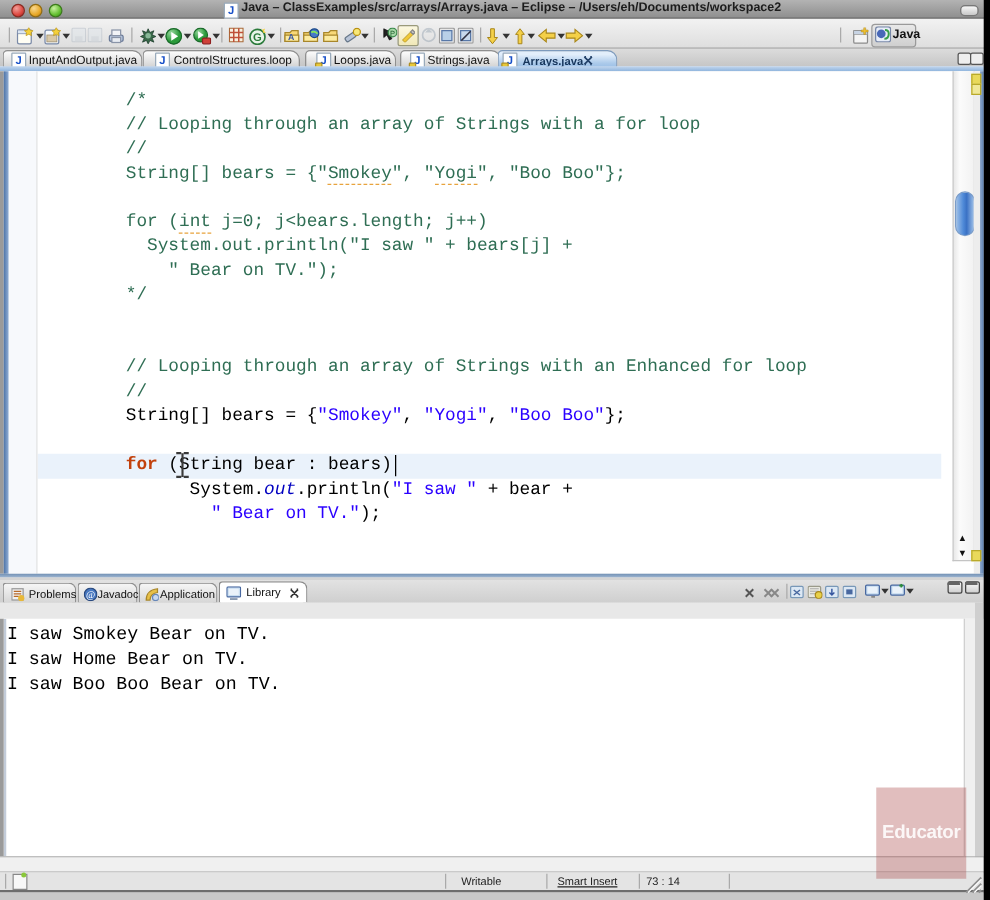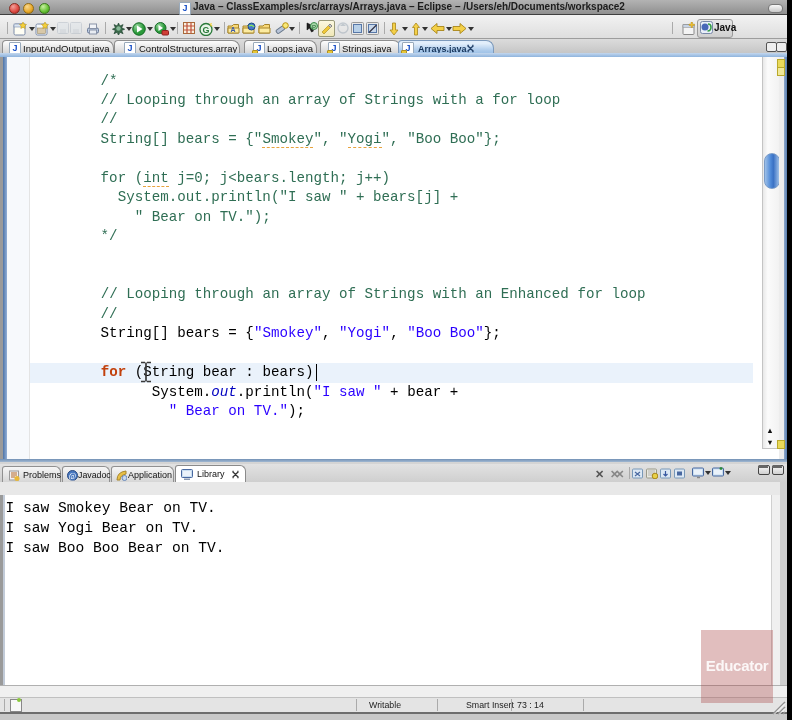--- a/index.html
+++ b/index.html
@@ -231,21 +231,21 @@
       </svg>
     <div class="tbi" style="left:714px;top:6.5px;font-size:10px;font-weight:bold;color:#111;">Java</div>
   </div>
   <div id="tabrow">
     <div class="etab" style="left:2px;width:110px;">
         <span class="jicon" style="left:6px;">J</span>
         <span class="lbl" style="left:20px;">InputAndOutput.java</span>
       </div>
     <div class="etab" style="left:114px;width:124px;">
         <span class="jicon" style="left:9px;">J</span>
-        <span class="lbl" style="left:24px;">ControlStructures.array</span>
+        <span class="lbl" style="left:24px;">ControlStructures.loop</span>
       </div>
     <div class="etab" style="left:244px;width:71px;">
         <span class="jicon" style="left:8px;">J<i></i></span>
         <span class="lbl" style="left:22px;">Loops.java</span>
       </div>
     <div class="etab" style="left:320px;width:79px;">
         <span class="jicon" style="left:7px;">J<i></i></span>
         <span class="lbl" style="left:21px;text-align:center;">Strings.java</span>
       </div>
     <div id="atab">
@@ -363,36 +363,36 @@
         <path d="M9 0 v3 M7.5 1.5 h3" stroke="#2a8a3a" stroke-width="1.3"></path>
       </svg>
     <div class="dd" style="left:725px;top:7px;"></div>
     <div style="position:absolute;left:758px;top:1px;width:10px;height:8px;border:1px solid #444;background:linear-gradient(#f8f8f8,#d0d0d0);border-radius:2px;"></div>
     <div style="position:absolute;left:758px;top:1px;width:10px;height:3px;background:#666;border-radius:2px 2px 0 0;"></div>
     <div style="position:absolute;left:772px;top:1px;width:10px;height:8px;border:1px solid #444;background:linear-gradient(#f8f8f8,#d0d0d0);border-radius:2px;"></div>
     <div style="position:absolute;left:772px;top:1px;width:10px;height:3px;background:#666;border-radius:2px 2px 0 0;"></div>
   </div>
   <div id="cbody">
       <pre id="ctext">I saw Smokey Bear on TV.
-I saw Yogi Bear on TV.
+I saw Home Bear on TV.
 I saw Boo Boo Bear on TV.</pre>
     </div>
   <div id="csb"></div>
   <div style="position:absolute;left:780px;top:482px;width:7px;height:204px;background:#cfcfcf;"></div>
   <div id="b1"></div>
     <div id="b2"></div>
     <div id="b3"></div>
   <div id="status">
     <div class="ssep" style="left:4px;"></div>
     <div style="position:absolute;left:10px;top:1px;width:10px;height:11px;border:1px solid #888;background:#f8f8f8;"></div>
     <div style="position:absolute;left:17px;top:0px;width:4px;height:4px;background:#8ac83a;border-radius:50%;"></div>
     <div class="ssep" style="left:356px;"></div>
     <div style="position:absolute;left:369px;top:2px;">Writable</div>
     <div class="ssep" style="left:437px;"></div>
-    <div style="position:absolute;left:466px;top:2px;">Smart Insert</div>
+    <div style="position:absolute;left:446px;top:2px;text-decoration:underline;">Smart Insert</div>
     <div class="ssep" style="left:511px;"></div>
     <div style="position:absolute;left:517px;top:2px;">73 : 14</div>
     <div class="ssep" style="left:583px;"></div>
   </div>
   <div id="b4"></div>
     <div id="b5"></div>
   <svg style="position:absolute;left:771px;top:698px;" width="16" height="18">
       <path d="M14 4 L2 16 M14 9 L7 16 M14 14 L12 16" stroke="#909090" stroke-width="1.5"></path>
       <path d="M14 5.5 L3.5 16 M14 10.5 L8.5 16" stroke="#fdfdfd" stroke-width="1"></path>
     </svg>

